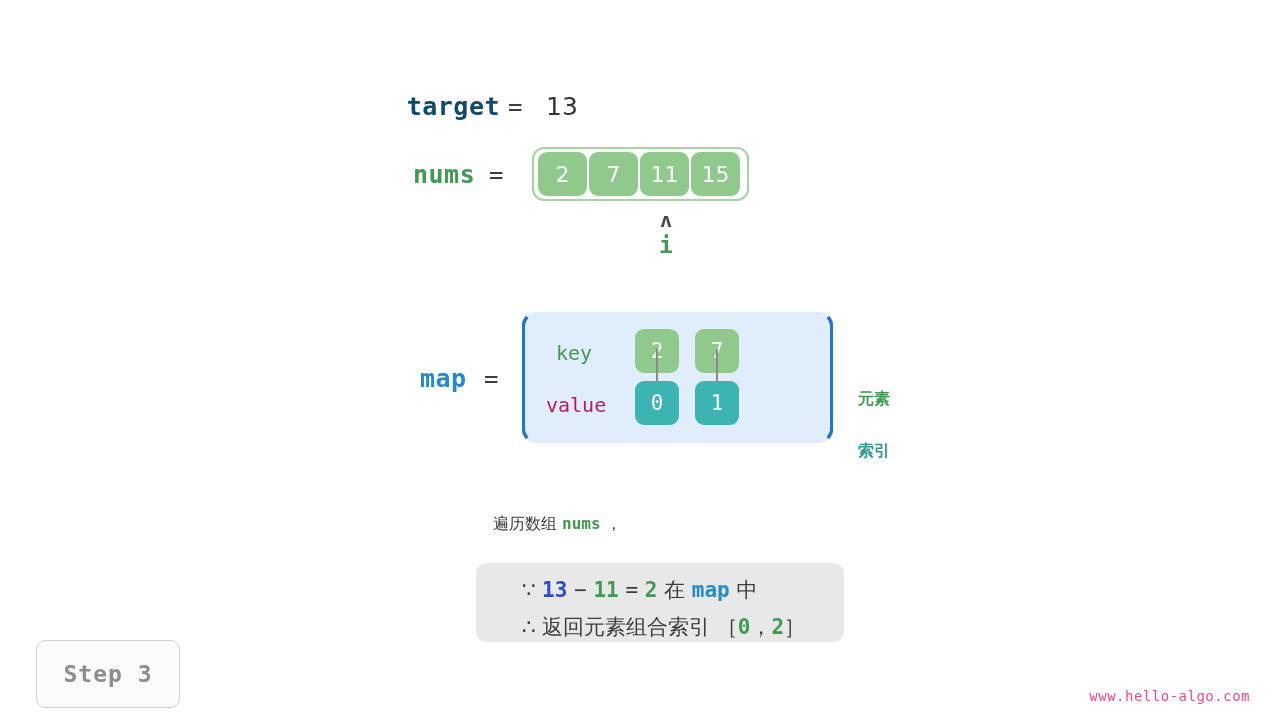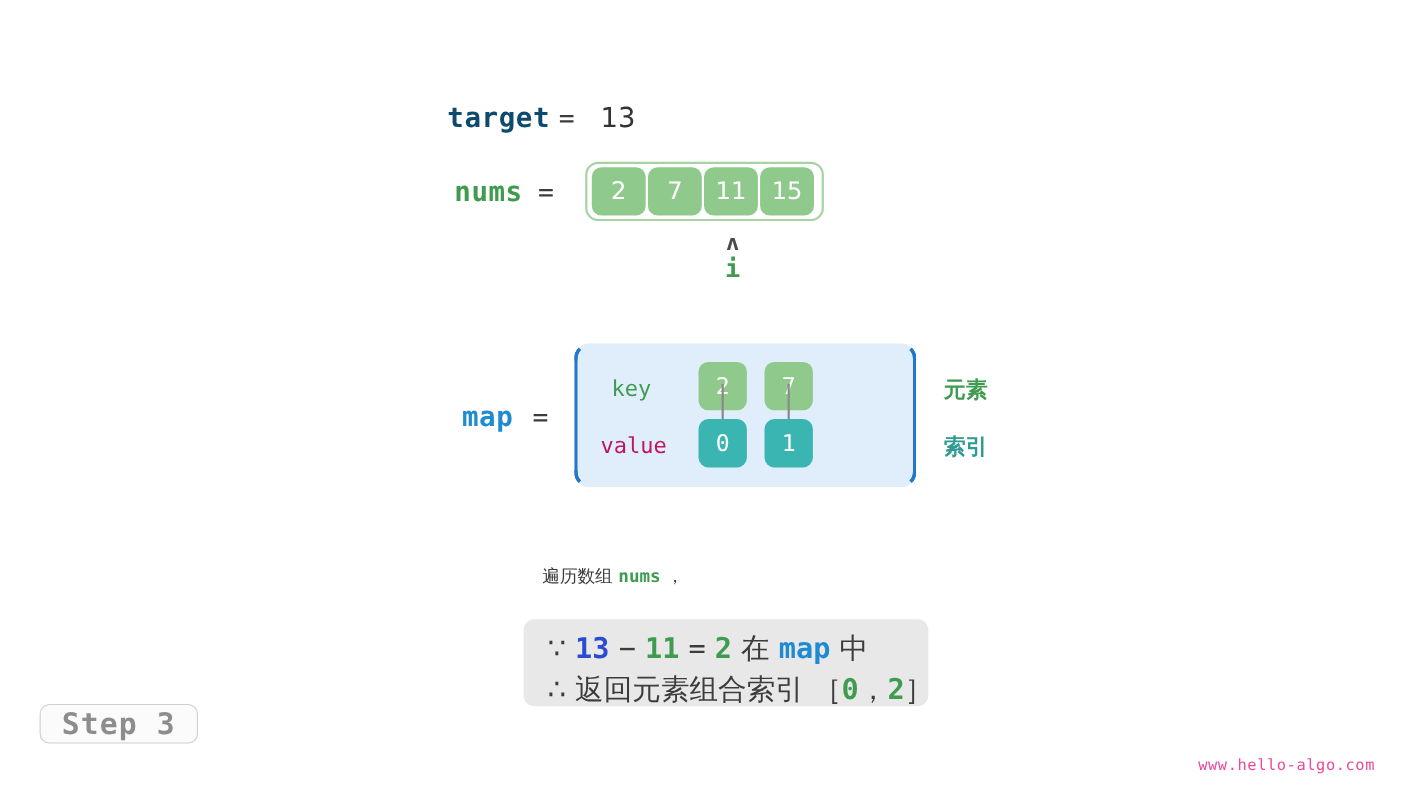--- a/index.html
+++ b/index.html
@@ -193,23 +193,24 @@
     border-left: 5px solid transparent;
     border-right: 5px solid transparent;
     border-top: 9px solid #8a8a8a;
   }
   #map-arrow-0 { left: 656px; }
   #map-arrow-1 { left: 716px; }
 
   .map-side-note {
     position: absolute;
     left: 858px;
-    font-size: 20px;
-    font-weight: bold;
-    font-family: "DejaVu Sans", "Liberation Sans", sans-serif;
+    font-size: 16px;
+    font-weight: bold;
+    font-family: "DejaVu Sans", "Liberation Sans", sans-serif;
+    margin-top: 48px;
   }
   #map-note-element { top: 341px; color: #3f9b50; }
   #map-note-index   { top: 393px; color: #2f9a93; }
 
   
   #desc-line {
     position: absolute;
     left: 493px; top: 514px;
     font-size: 16px;
     color: #3c3c3c;
@@ -226,45 +227,46 @@
     position: absolute;
     left: 476px; top: 563px;
     width: 368px;
     height: 79px;
     background: #e8e8e8;
     border-radius: 10px;
     box-sizing: border-box;
     padding: 9px 22px 0 22px;
   }
   .concl-line {
-    font-size: 26px;
+    font-size: 21px;
     color: #3c3c3c;
     white-space: nowrap;
     line-height: 37px;
     font-family: "DejaVu Sans", "Liberation Sans", sans-serif;
+    margin-left: 24px;
   }
   .concl-line .sym { font-family: "DejaVu Sans", "Liberation Sans", sans-serif; color:#3c3c3c; }
   .concl-line .n-blue  { font-family: "DejaVu Sans Mono", "Liberation Mono", monospace; color:#2b4bd0; font-weight:bold; }
   .concl-line .n-green { font-family: "DejaVu Sans Mono", "Liberation Mono", monospace; color:#3f9b50; font-weight:bold; }
   .concl-line .n-lblue { font-family: "DejaVu Sans Mono", "Liberation Mono", monospace; color:#1f8bd0; font-weight:bold; }
   .concl-line .op      { font-family: "DejaVu Sans Mono", "Liberation Mono", monospace; color:#3c3c3c; }
 
   
   #step-badge {
     position: absolute;
     left: 36px; top: 640px;
-    width: 144px; height: 36px;
+    width: 144px; height: 68px;
     border: 1px solid #cfcfcf;
     border-radius: 9px;
     background: #fbfbfb;
     display: flex;
     align-items: center;
     justify-content: center;
     color: #8d8d8d;
-    font-size: 27px;
+    font-size: 23px;
     font-weight: bold;
     letter-spacing: 1px;
     box-sizing: border-box;
   }
 
   #watermark {
     position: absolute;
     right: 30px; bottom: 16px;
     font-size: 14px;
     color: #ec4899;

